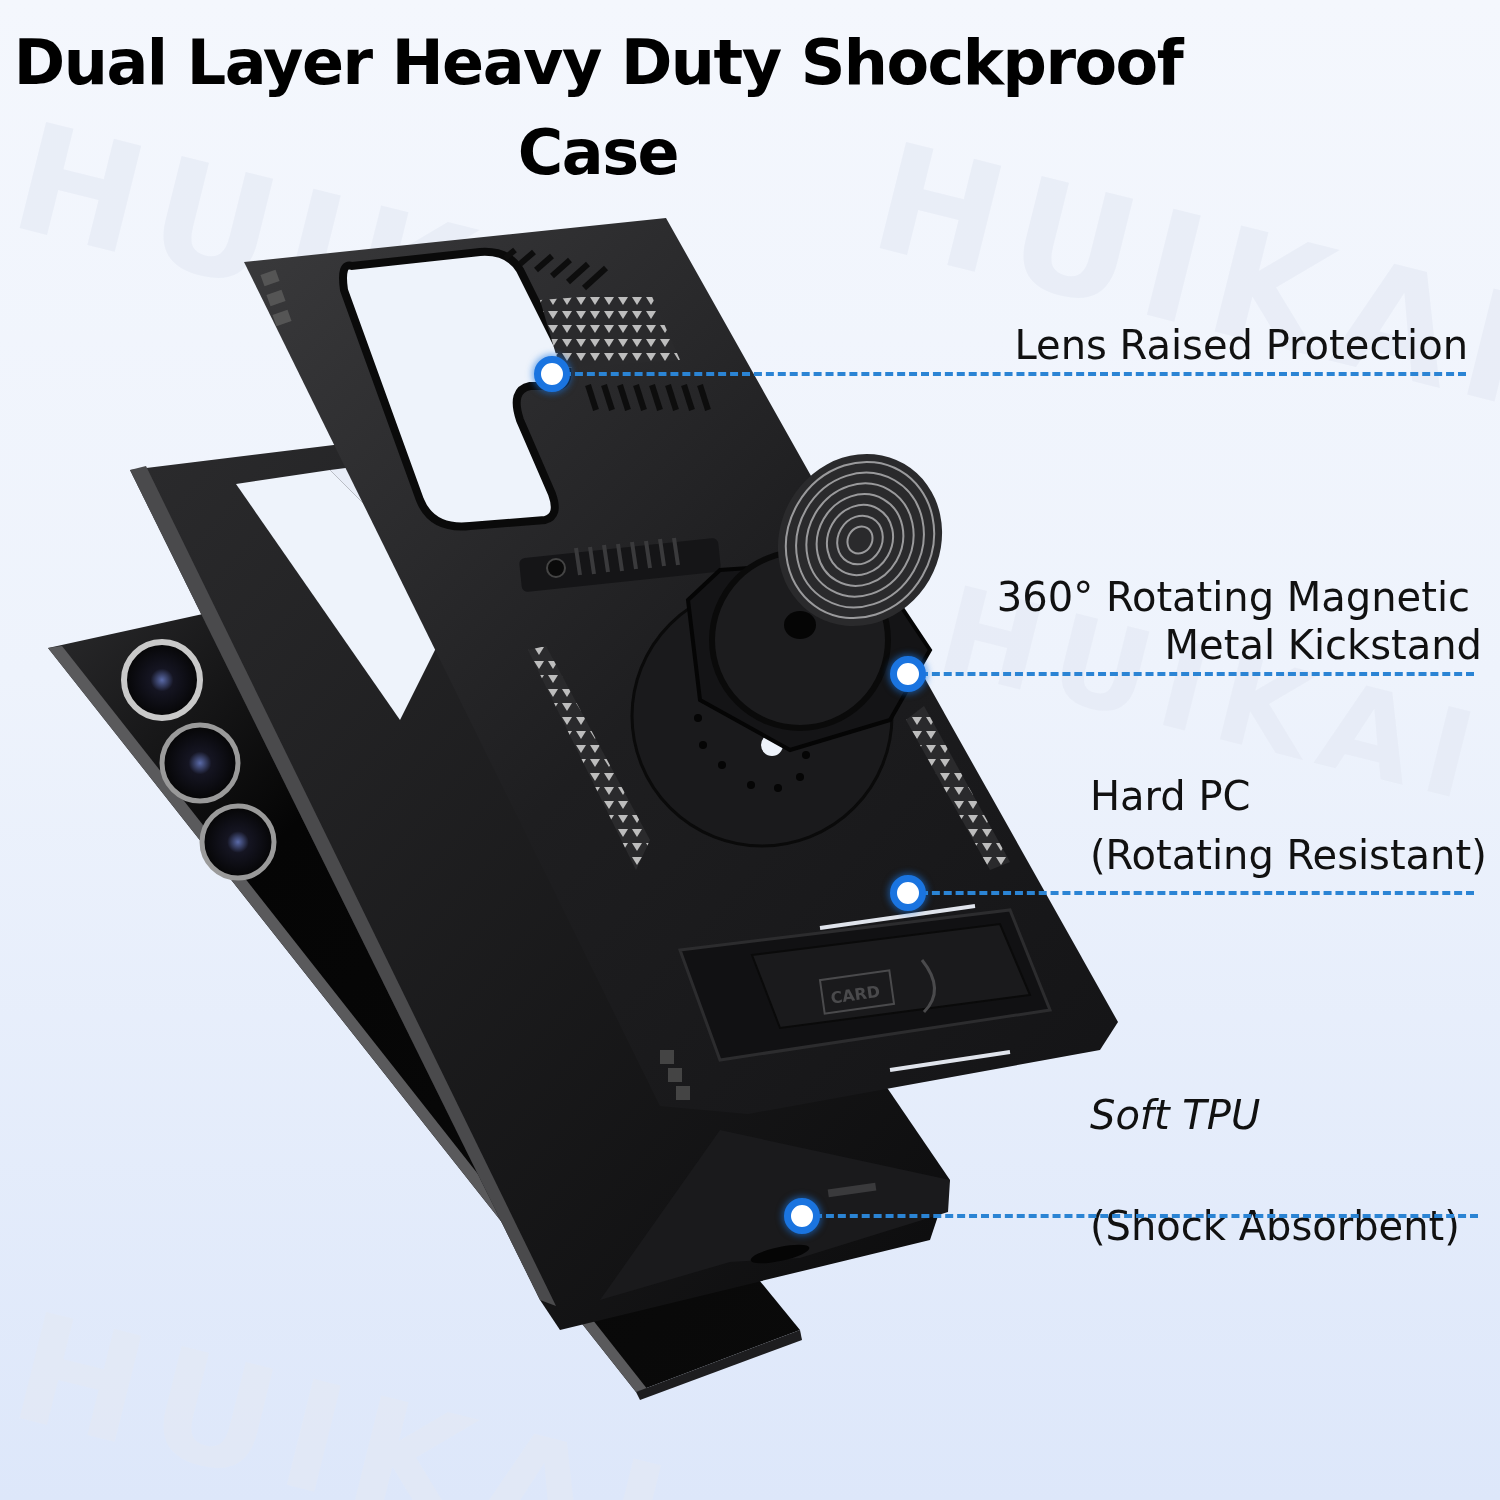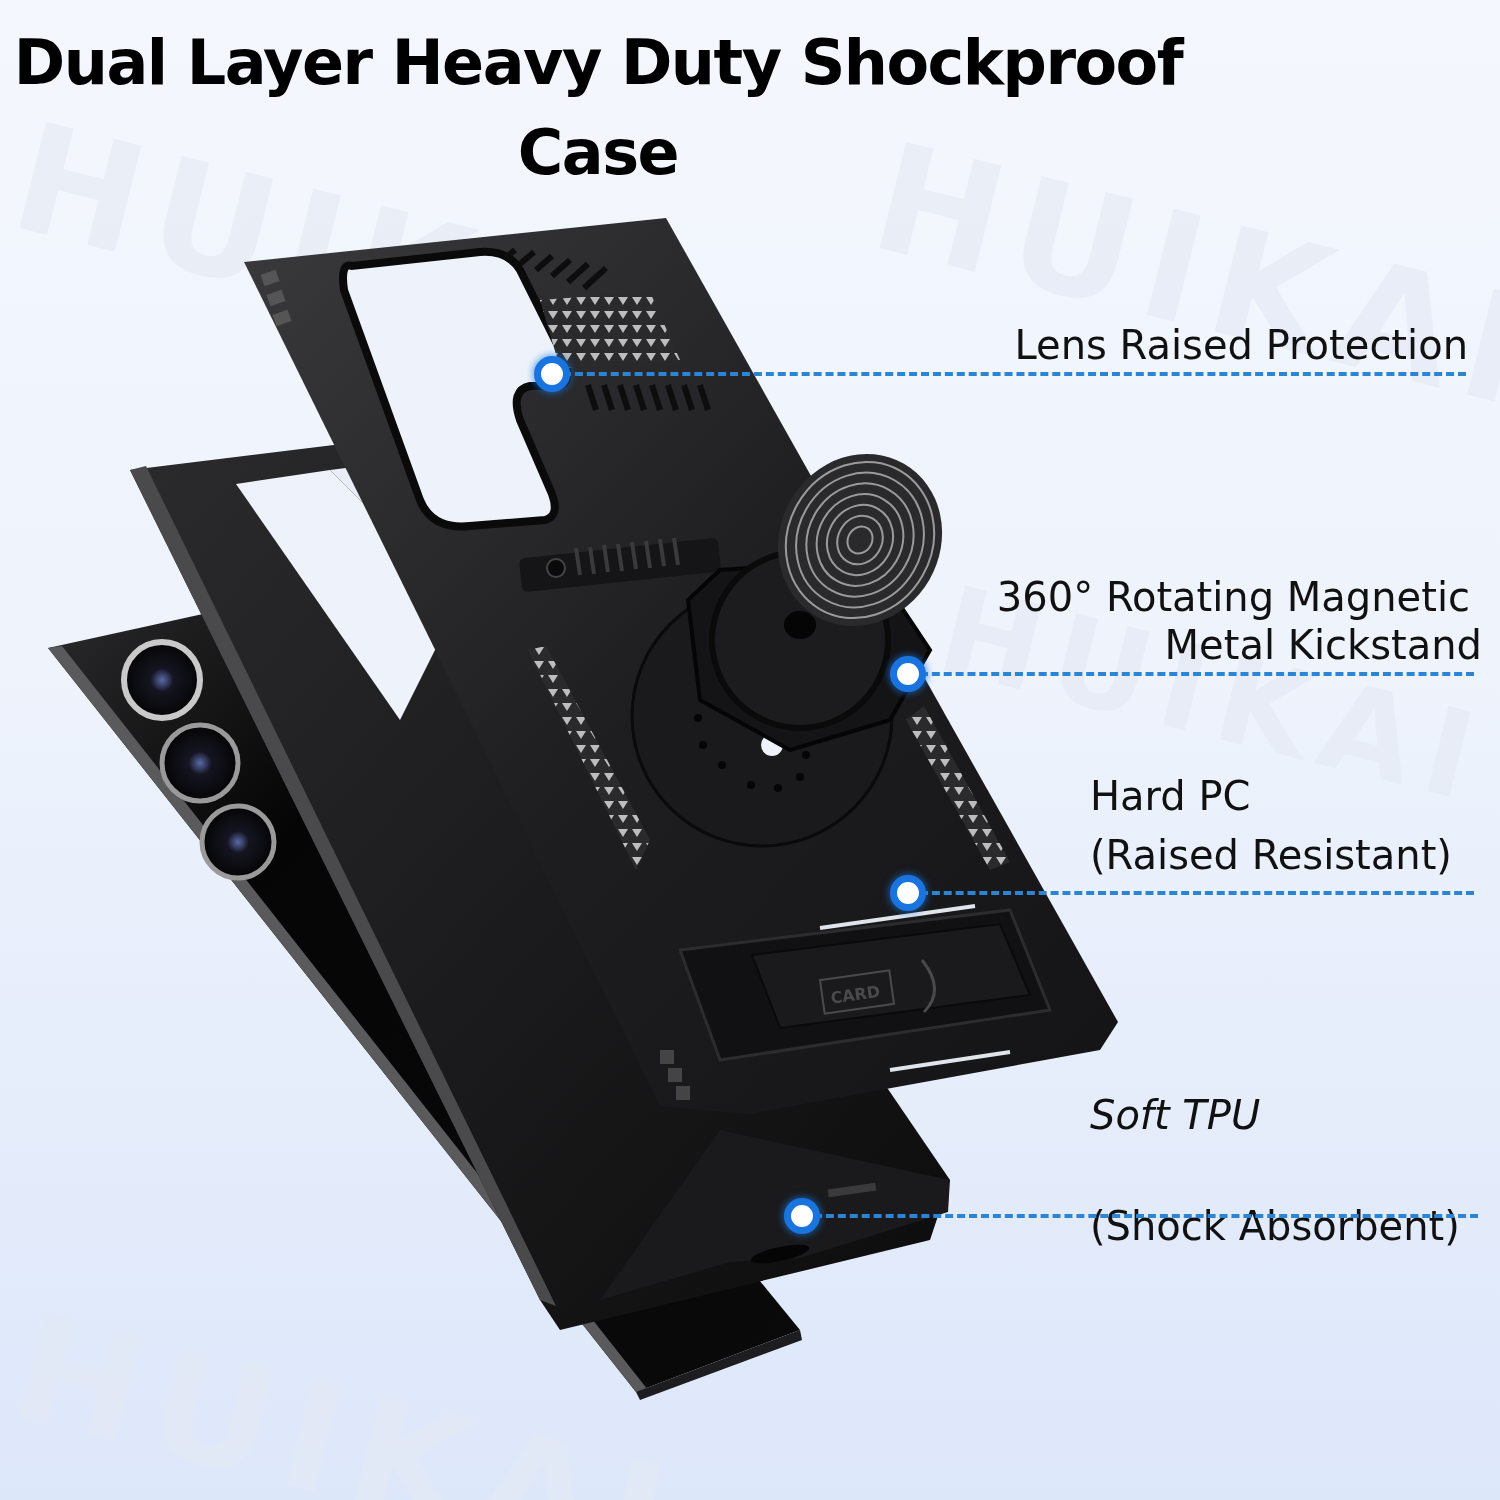--- a/index.html
+++ b/index.html
@@ -194,20 +194,20 @@
 <div class="callout-text right" style="right:32px;top:314px;">Lens Raised Protection</div>
 <div class="leader" style="left:563px;top:372px;width:903px;"></div>
 <div class="dot" style="left:534px;top:356px;"></div>
 
 <div class="callout-text right" style="right:30px;top:566px;">360° Rotating Magnetic</div>
 <div class="callout-text right" style="right:18px;top:614px;">Metal Kickstand</div>
 <div class="leader" style="left:920px;top:672px;width:554px;"></div>
 <div class="dot" style="left:890px;top:656px;"></div>
 
 <div class="callout-text" style="left:1090px;top:765px;">Hard PC</div>
-<div class="callout-text" style="left:1090px;top:824px;">(Raised Resistant)</div>
+<div class="callout-text" style="left:1090px;top:824px;">(Rotating Resistant)</div>
 <div class="leader" style="left:920px;top:891px;width:554px;"></div>
 <div class="dot" style="left:890px;top:875px;"></div>
 
 <div class="callout-text" style="left:1090px;top:1084px;font-style:italic;">Soft TPU</div>
 <div class="callout-text" style="left:1090px;top:1148px;margin-top:47px;">(Shock Absorbent)</div>
 <div class="leader" style="left:814px;top:1214px;width:664px;"></div>
 <div class="dot" style="left:784px;top:1198px;"></div>
 
 </body></html>

